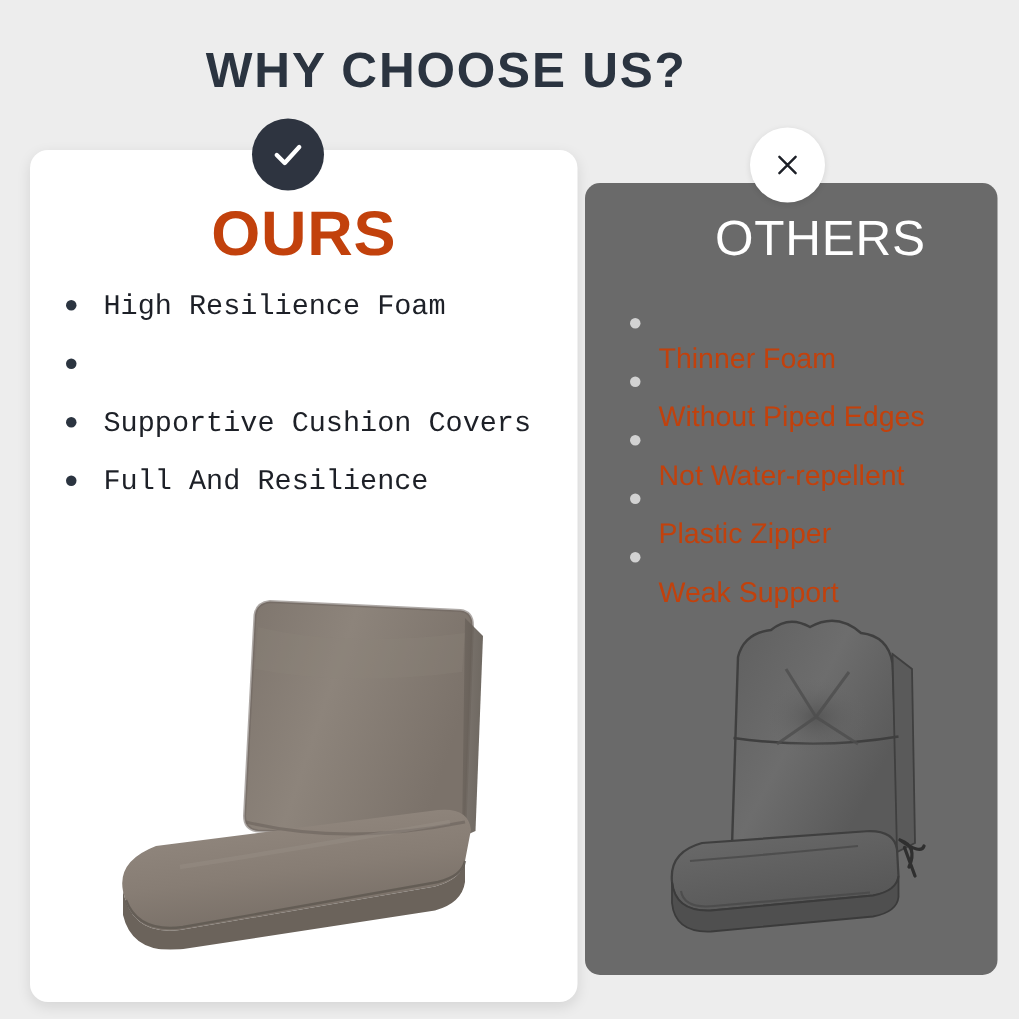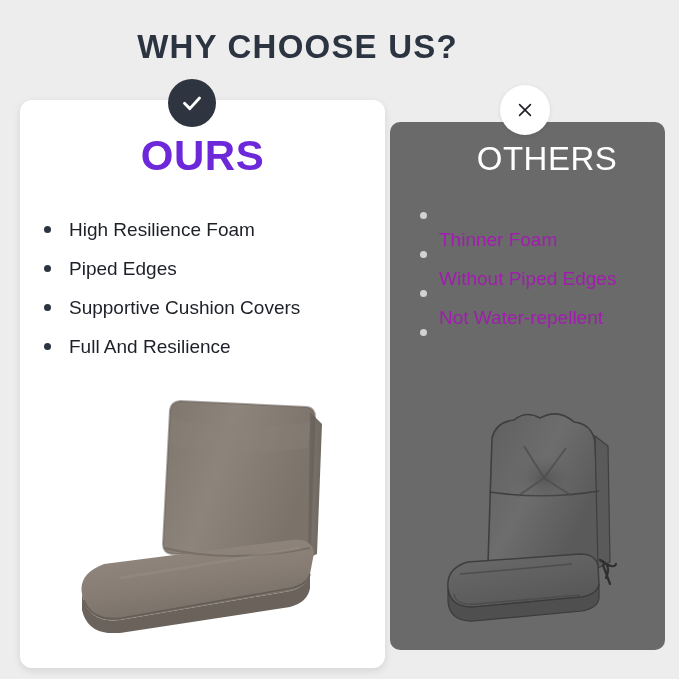--- a/index.html
+++ b/index.html
@@ -83,21 +83,21 @@
   
   .heading-ours {
     position: absolute;
     left: 20px;
     top: 132px;
     width: 365px;
     text-align: center;
     font-size: 42px;
     font-weight: bold;
     letter-spacing: 0.5px;
-    color: #6d28d9;
+    color: #c2410c;
   }
   .heading-others {
     position: absolute;
     left: 390px;
     top: 140px;
     width: 314px;
     text-align: center;
     font-size: 33px;
     font-weight: normal;
     letter-spacing: 0.5px;
@@ -106,22 +106,23 @@
 
   
   .list {
     position: absolute;
     margin: 0;
     padding: 0;
     list-style: none;
   }
   .list-ours {
     left: 44px;
-    top: 210px;
+    top: 184px;
     width: 330px;
+    font-family: Liberation Mono, monospace;
   }
   .list-others {
     left: 420px;
     top: 196px;
     width: 240px;
   }
   .list li {
     position: relative;
     height: 39px;
     display: flex;
@@ -138,21 +139,21 @@
   .list-others .bullet { background: #d2d2d2; }
   .list-ours .item-text {
     font-size: 19px;
     color: #1d2027;
     font-weight: normal;
     white-space: nowrap;
   }
   .list-others .bullet { margin-right: 12px; }
   .list-others .item-text {
     font-size: 19px;
-    color: #a21caf;
+    color: #c2410c;
     font-weight: normal;
     white-space: nowrap;
     margin-top: 48px;
   }
 
   
   .product {
     position: absolute;
   }
   .product-ours {
@@ -195,21 +196,20 @@
   <div class="heading-ours">OURS</div>
   <div class="heading-others">OTHERS</div>
 
   <ul class="list list-ours">
     <li>
       <span class="bullet"></span>
       <span class="item-text">High Resilience Foam</span>
     </li>
     <li>
       <span class="bullet"></span>
-      <span class="item-text">Piped Edges</span>
     </li>
     <li>
       <span class="bullet"></span>
       <span class="item-text">Supportive Cushion Covers</span>
     </li>
     <li>
       <span class="bullet"></span>
       <span class="item-text">Full And Resilience</span>
     </li>
   </ul>
@@ -222,20 +222,25 @@
     <li>
       <span class="bullet"></span>
       <span class="item-text">Without Piped Edges</span>
     </li>
     <li>
       <span class="bullet"></span>
       <span class="item-text">Not Water-repellent</span>
     </li>
     <li>
       <span class="bullet"></span>
+      <span class="item-text">Plastic Zipper</span>
+    </li>
+    <li>
+      <span class="bullet"></span>
+      <span class="item-text">Weak Support</span>
     </li>
   </ul>
 
   <div class="product product-ours">
     <svg viewBox="0 0 290 245">
       <defs>
         <linearGradient id="gOursBack" x1="0" y1="0" x2="1" y2="0.35">
           <stop offset="0%" stop-color="#7e756d"></stop>
           <stop offset="45%" stop-color="#8d847b"></stop>
           <stop offset="100%" stop-color="#7b726a"></stop>

